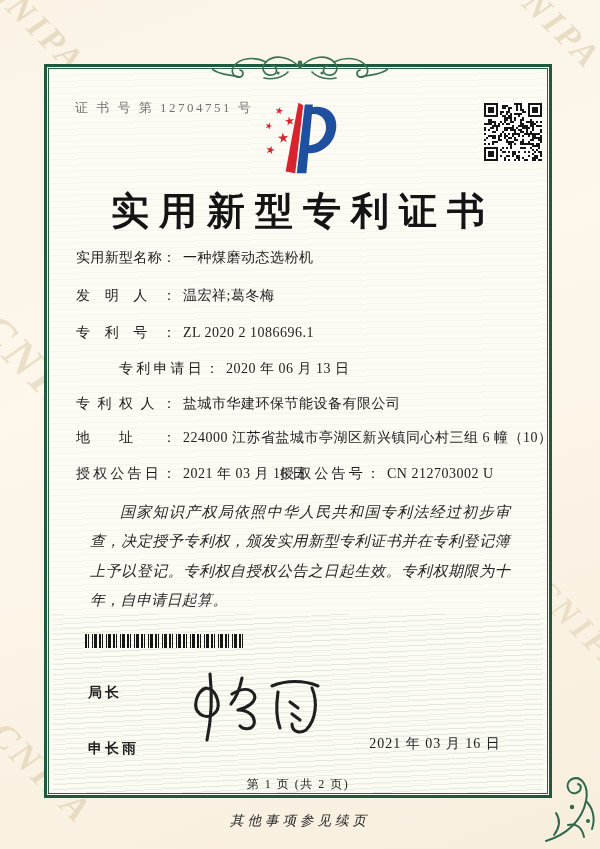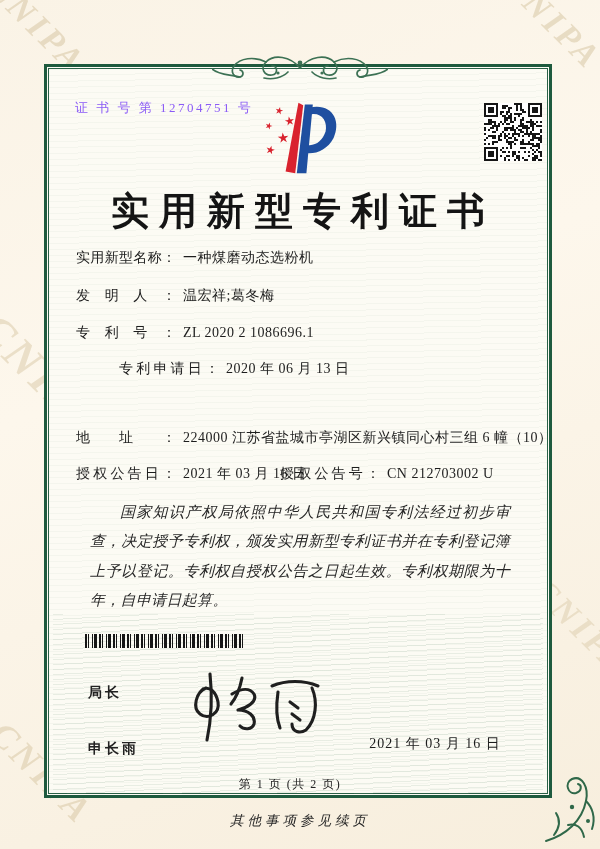--- a/index.html
+++ b/index.html
@@ -13,36 +13,36 @@
   
   .frame{position:absolute;left:44px;top:64px;width:508px;height:734px;
          border:3px solid #1e5a3e;background:#fcfbf4;box-sizing:border-box;}
   .frame-inner{position:absolute;inset:1px;border:1px solid #2a6147;
          background:
            repeating-linear-gradient(179deg,rgba(140,170,145,.07) 0 1px,transparent 1px 6px);}
   .sig-waves{position:absolute;left:4px;right:4px;top:545px;height:180px;
          background:repeating-linear-gradient(177deg,rgba(110,150,122,.14) 0 1px,transparent 1px 5px);
          pointer-events:none;}
   
-  .certno{position:absolute;left:75px;top:99px;font-size:13px;letter-spacing:2.5px;color:#8b5cf6;white-space:nowrap;}
+  .certno{position:absolute;left:75px;top:99px;font-size:13px;letter-spacing:2.5px;color:#737373;white-space:nowrap;}
   .title{position:absolute;left:44px;width:508px;top:186px;text-align:center;
          font-size:38px;font-weight:600;letter-spacing:10px;text-indent:10px;color:#141414;}
   .row{position:absolute;left:76px;font-size:14px;color:#1d1d1d;white-space:nowrap;}
   .flabel{display:inline-block;width:100px;text-align:justify;text-align-last:justify;-moz-text-align-last:justify;}
   .fval{margin-left:7px;letter-spacing:.5px;}
   .grant2{position:absolute;left:204px;}
   .paras{position:absolute;left:84px;top:492px;width:432px;color:#262626;}
   .paras p{margin:6px;font-size:15px;line-height:1.95;text-align:justify;text-indent:2em;font-style:italic;letter-spacing:.3px;}
   .barcode{position:absolute;left:85px;top:634px;width:158px;height:14px;
       background:repeating-linear-gradient(90deg,#161616 0 2px,transparent 2px 3px,#161616 3px 4px,
       transparent 4px 7px,#161616 7px 8px,transparent 8px 9px,#161616 9px 12px,transparent 12px 14px);}
   .signer{position:absolute;left:88px;font-family:"Liberation Sans","DejaVu Sans",sans-serif;
       font-size:14px;font-weight:600;letter-spacing:3px;color:#222;}
   .date{position:absolute;left:360px;top:735px;width:150px;text-align:center;font-size:14px;letter-spacing:1px;color:#1d1d1d;}
-  .pagenum{position:absolute;left:36px;width:508px;top:776px;text-align:center;font-size:12px;letter-spacing:1.5px;color:#222;}
+  .pagenum{position:absolute;left:44px;width:508px;top:776px;text-align:center;font-size:12px;letter-spacing:1.5px;color:#222;}
   .contnote{position:absolute;left:0;width:600px;top:812px;text-align:center;font-style:italic;
       font-size:13.5px;letter-spacing:4px;color:#262626;}
   svg{display:block;}
   .abs{position:absolute;}
 </style>
 </head>
 <body>
 
 <div class="page">
 
@@ -136,20 +136,23 @@
   </div>
   <div class="row" style="top:287px;">
     <span class="flabel">发明人：</span><span class="fval">温宏祥;葛冬梅</span>
   </div>
   <div class="row" style="top:324px;">
     <span class="flabel">专利号：</span><span class="fval">ZL 2020 2 1086696.1</span>
   </div>
   <div class="row" style="top:360px;margin-left:43px;">
     <span class="flabel">专利申请日：</span><span class="fval">2020 年 06 月 13 日</span>
   </div>
+  <div class="row" style="top:395px;">
+    <span class="flabel">专利权人：</span><span class="fval">盐城市华建环保节能设备有限公司</span>
+  </div>
   <div class="row" style="top:429px;">
     <span class="flabel">地址：</span><span class="fval">224000 江苏省盐城市亭湖区新兴镇同心村三组 6 幢（10）</span>
   </div>
   <div class="row" style="top:465px;">
     <span class="flabel">授权公告日：</span><span class="fval">2021 年 03 月 16 日</span>
     <span class="grant2">
       <span class="flabel">授权公告号：</span><span class="fval">CN 212703002 U</span>
     </span>
   </div>
 

